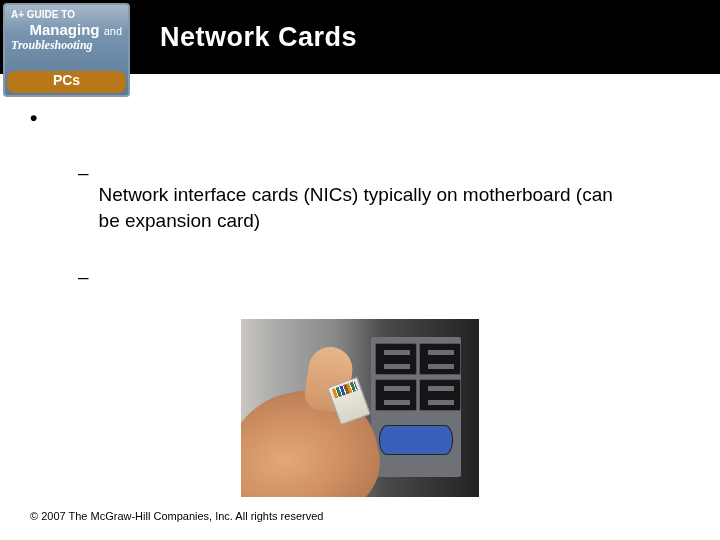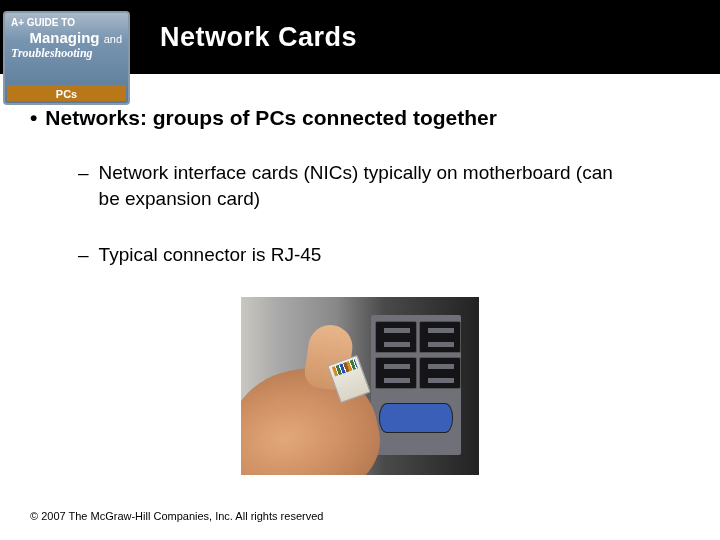--- a/index.html
+++ b/index.html
@@ -20,21 +20,21 @@
     padding-left: 160px;
   }
   .header-title {
     color: #ffffff;
     font-size: 27px;
     font-weight: 900;
     letter-spacing: 0.5px;
   }
   .logo-box {
     position: absolute;
-    top: 11px;
+    top: 3px;
     left: 3px;
     width: 127px;
     height: 94px;
     background: linear-gradient(to bottom, #a8b8c8 0%, #7895b0 30%, #5a7a98 100%);
     border: 2px solid #889aaa;
     border-radius: 4px;
     padding: 4px 6px;
     overflow: hidden;
   }
   .logo-top {
@@ -61,28 +61,28 @@
     text-align: left;
     line-height: 1.1;
     margin-top: 2px;
     font-family: Liberation Serif, serif;
   }
   .pcs-strip {
     position: absolute;
     bottom: 2px;
     left: 2px;
     right: 2px;
-    height: 16px;
+    height: 22px;
     background: #b8781a;
     color: #fff;
-    font-size: 11px;
+    font-size: 14px;
     font-weight: bold;
     text-align: center;
     line-height: 18px;
-    border-radius: 0;
+    border-radius: 8px;
   }
   .content {
     padding: 30px 30px 0 30px;
   }
   .bullet-main {
     display: flex;
     margin-bottom: 28px;
   }
   .bullet-dot {
     font-size: 21px;
@@ -105,20 +105,21 @@
   .sub-dash {
     font-size: 19px;
     margin-right: 10px;
     color: #000;
     line-height: 1.35;
   }
   .sub-text {
     font-size: 19px;
     color: #000;
     line-height: 1.35;
+    margin-top: 22px;
   }
   .image-box {
     width: 238px;
     height: 178px;
     margin: 0 auto;
     position: relative;
     overflow: hidden;
   }
   .img-pc {
     position: absolute;
@@ -229,31 +230,29 @@
     <span>Managing</span>
     <span style="font-size:11px;font-weight:normal;">and</span>
   </div>
   <div class="logo-bottom">Troubleshooting</div>
   <div class="pcs-strip">PCs</div>
 </div>
 
 <div class="content">
   <div class="bullet-main">
     <div class="bullet-dot">•</div>
-    <div class="bullet-main-text">Networks: groups of PCs connected together</div>
   </div>
 
   <div class="sub-bullet">
     <div class="sub-dash">–</div>
     <div class="sub-text">Network interface cards (NICs) typically on motherboard (can be expansion card)</div>
   </div>
 
   <div class="sub-bullet">
     <div class="sub-dash">–</div>
-    <div class="sub-text">Typical connector is RJ-45</div>
   </div>
 
   <div class="image-box">
     <div class="img-pc"></div>
     <div class="img-ports">
       <div class="usb-block usb1">
           <div class="usb-slot" style="top:6px"></div>
           <div class="usb-slot" style="top:20px"></div>
         </div>
       <div class="usb-block usb2">

